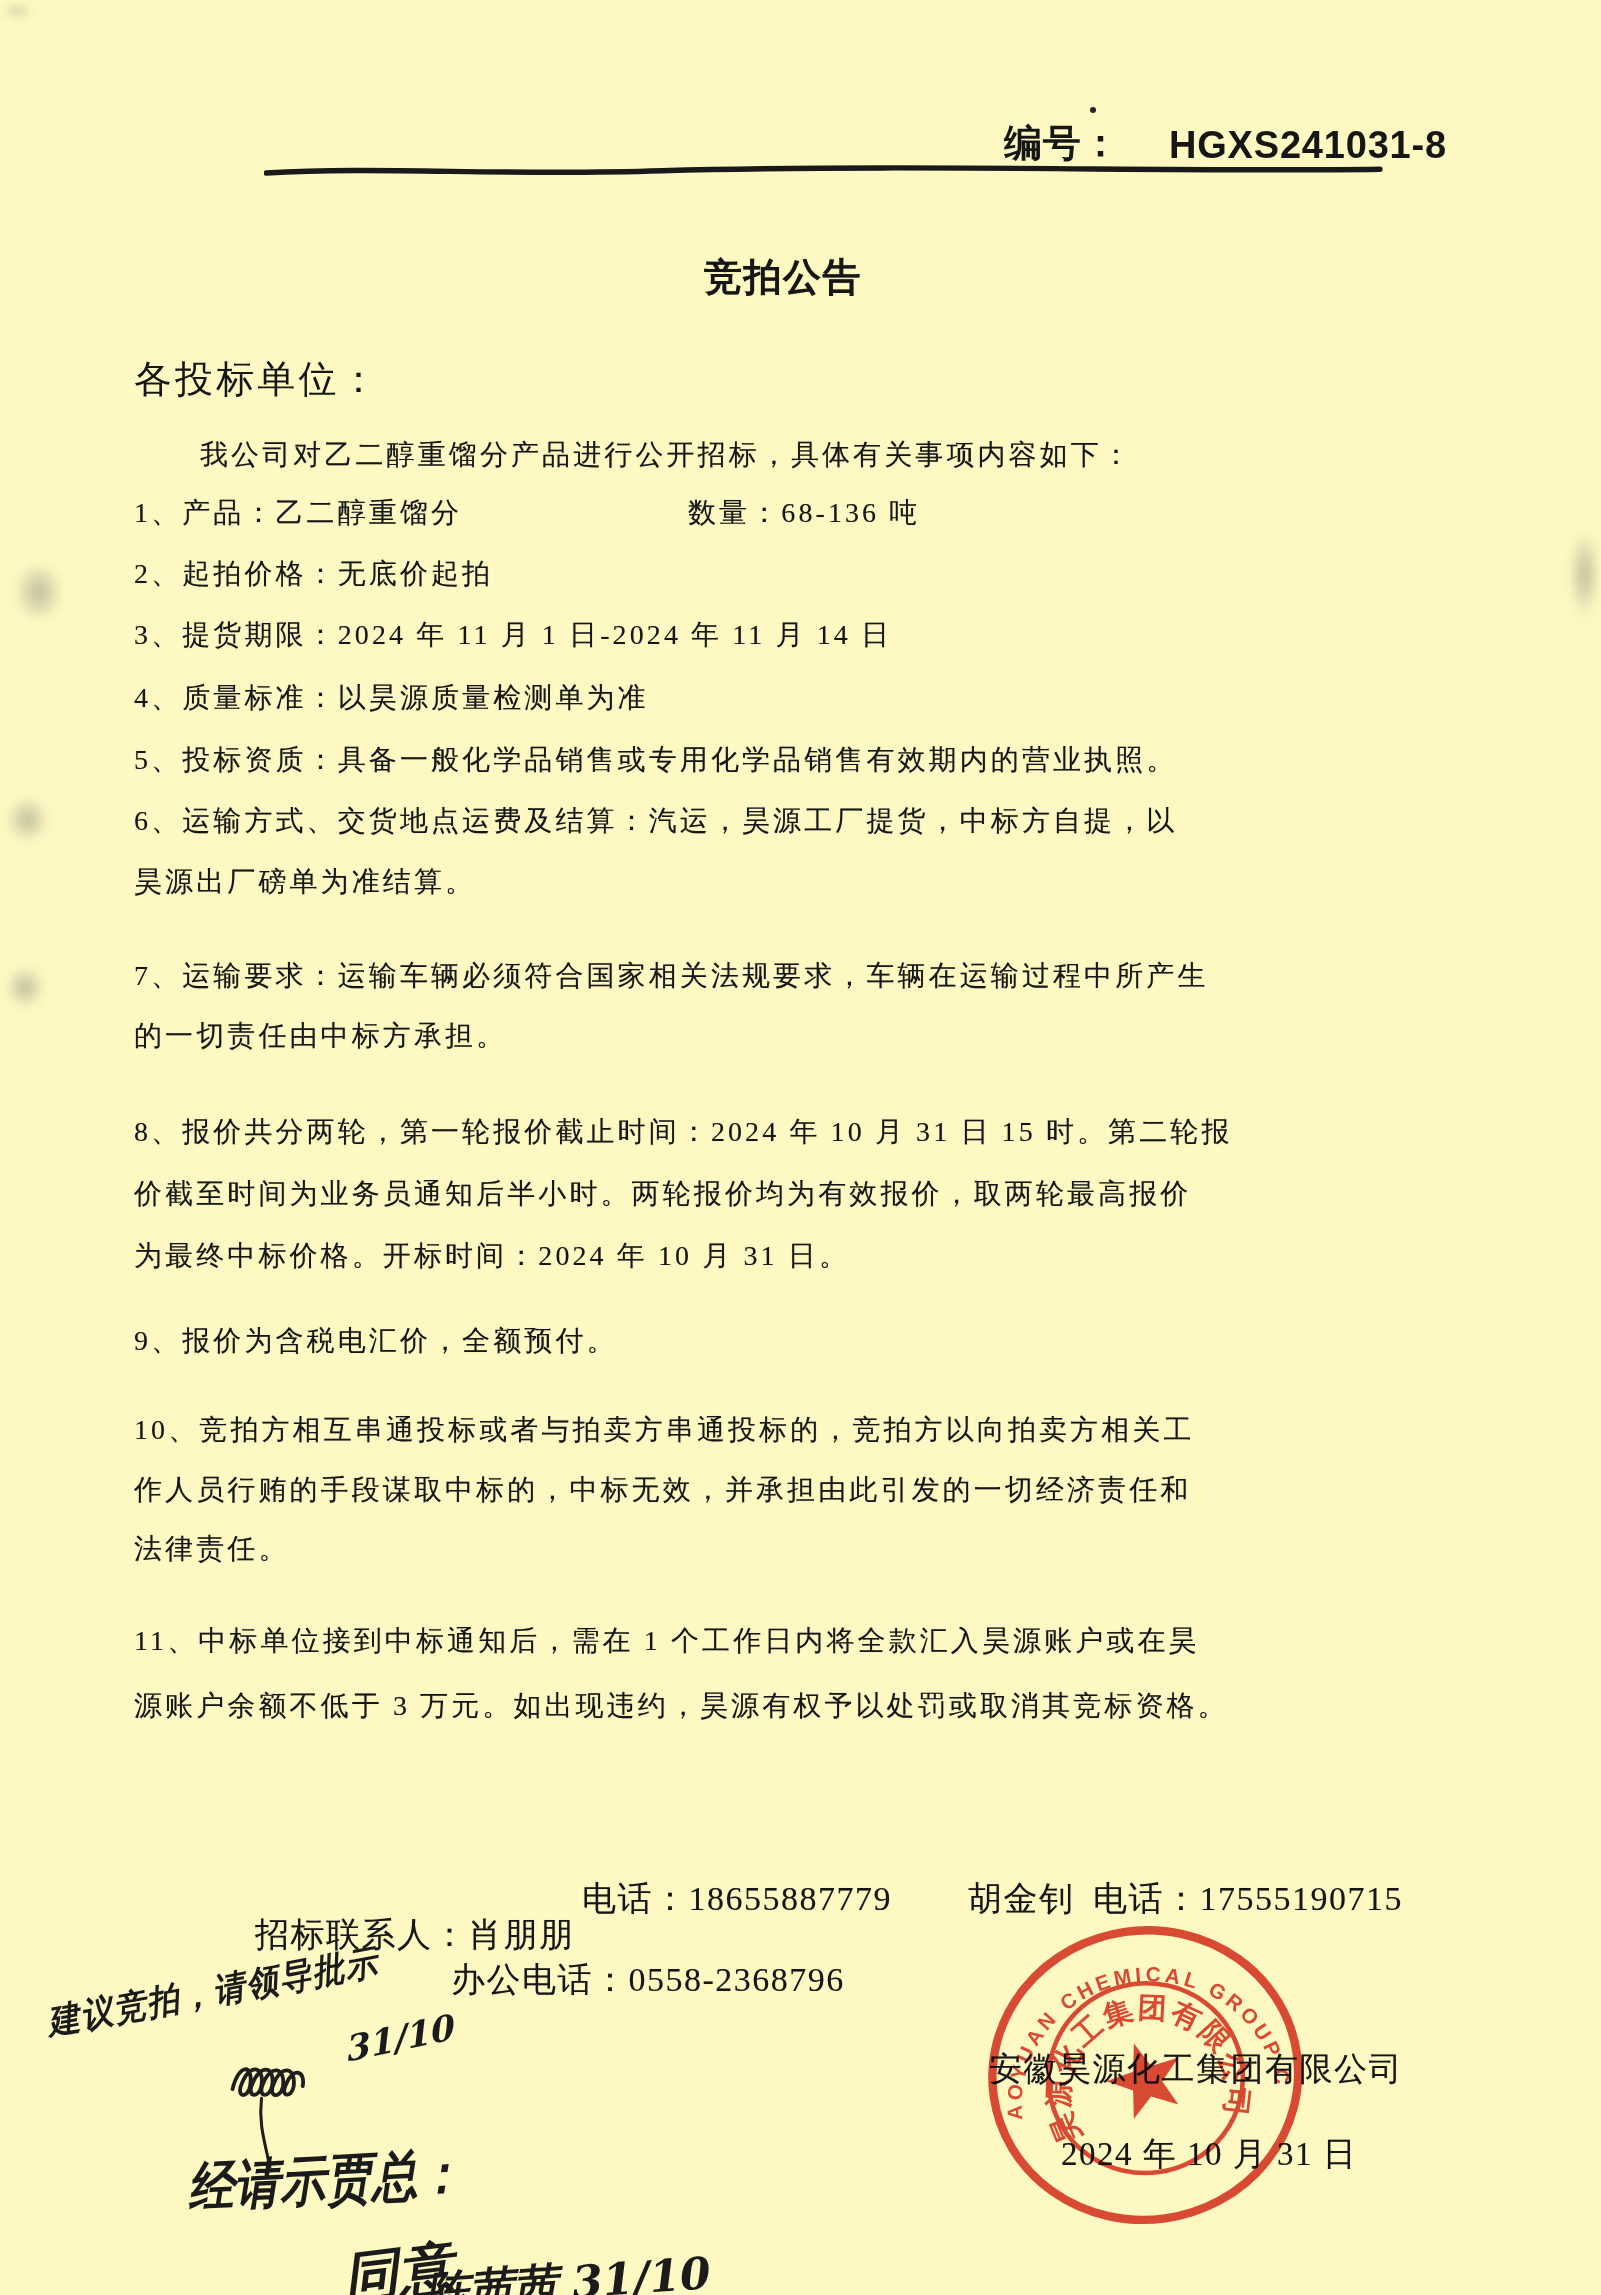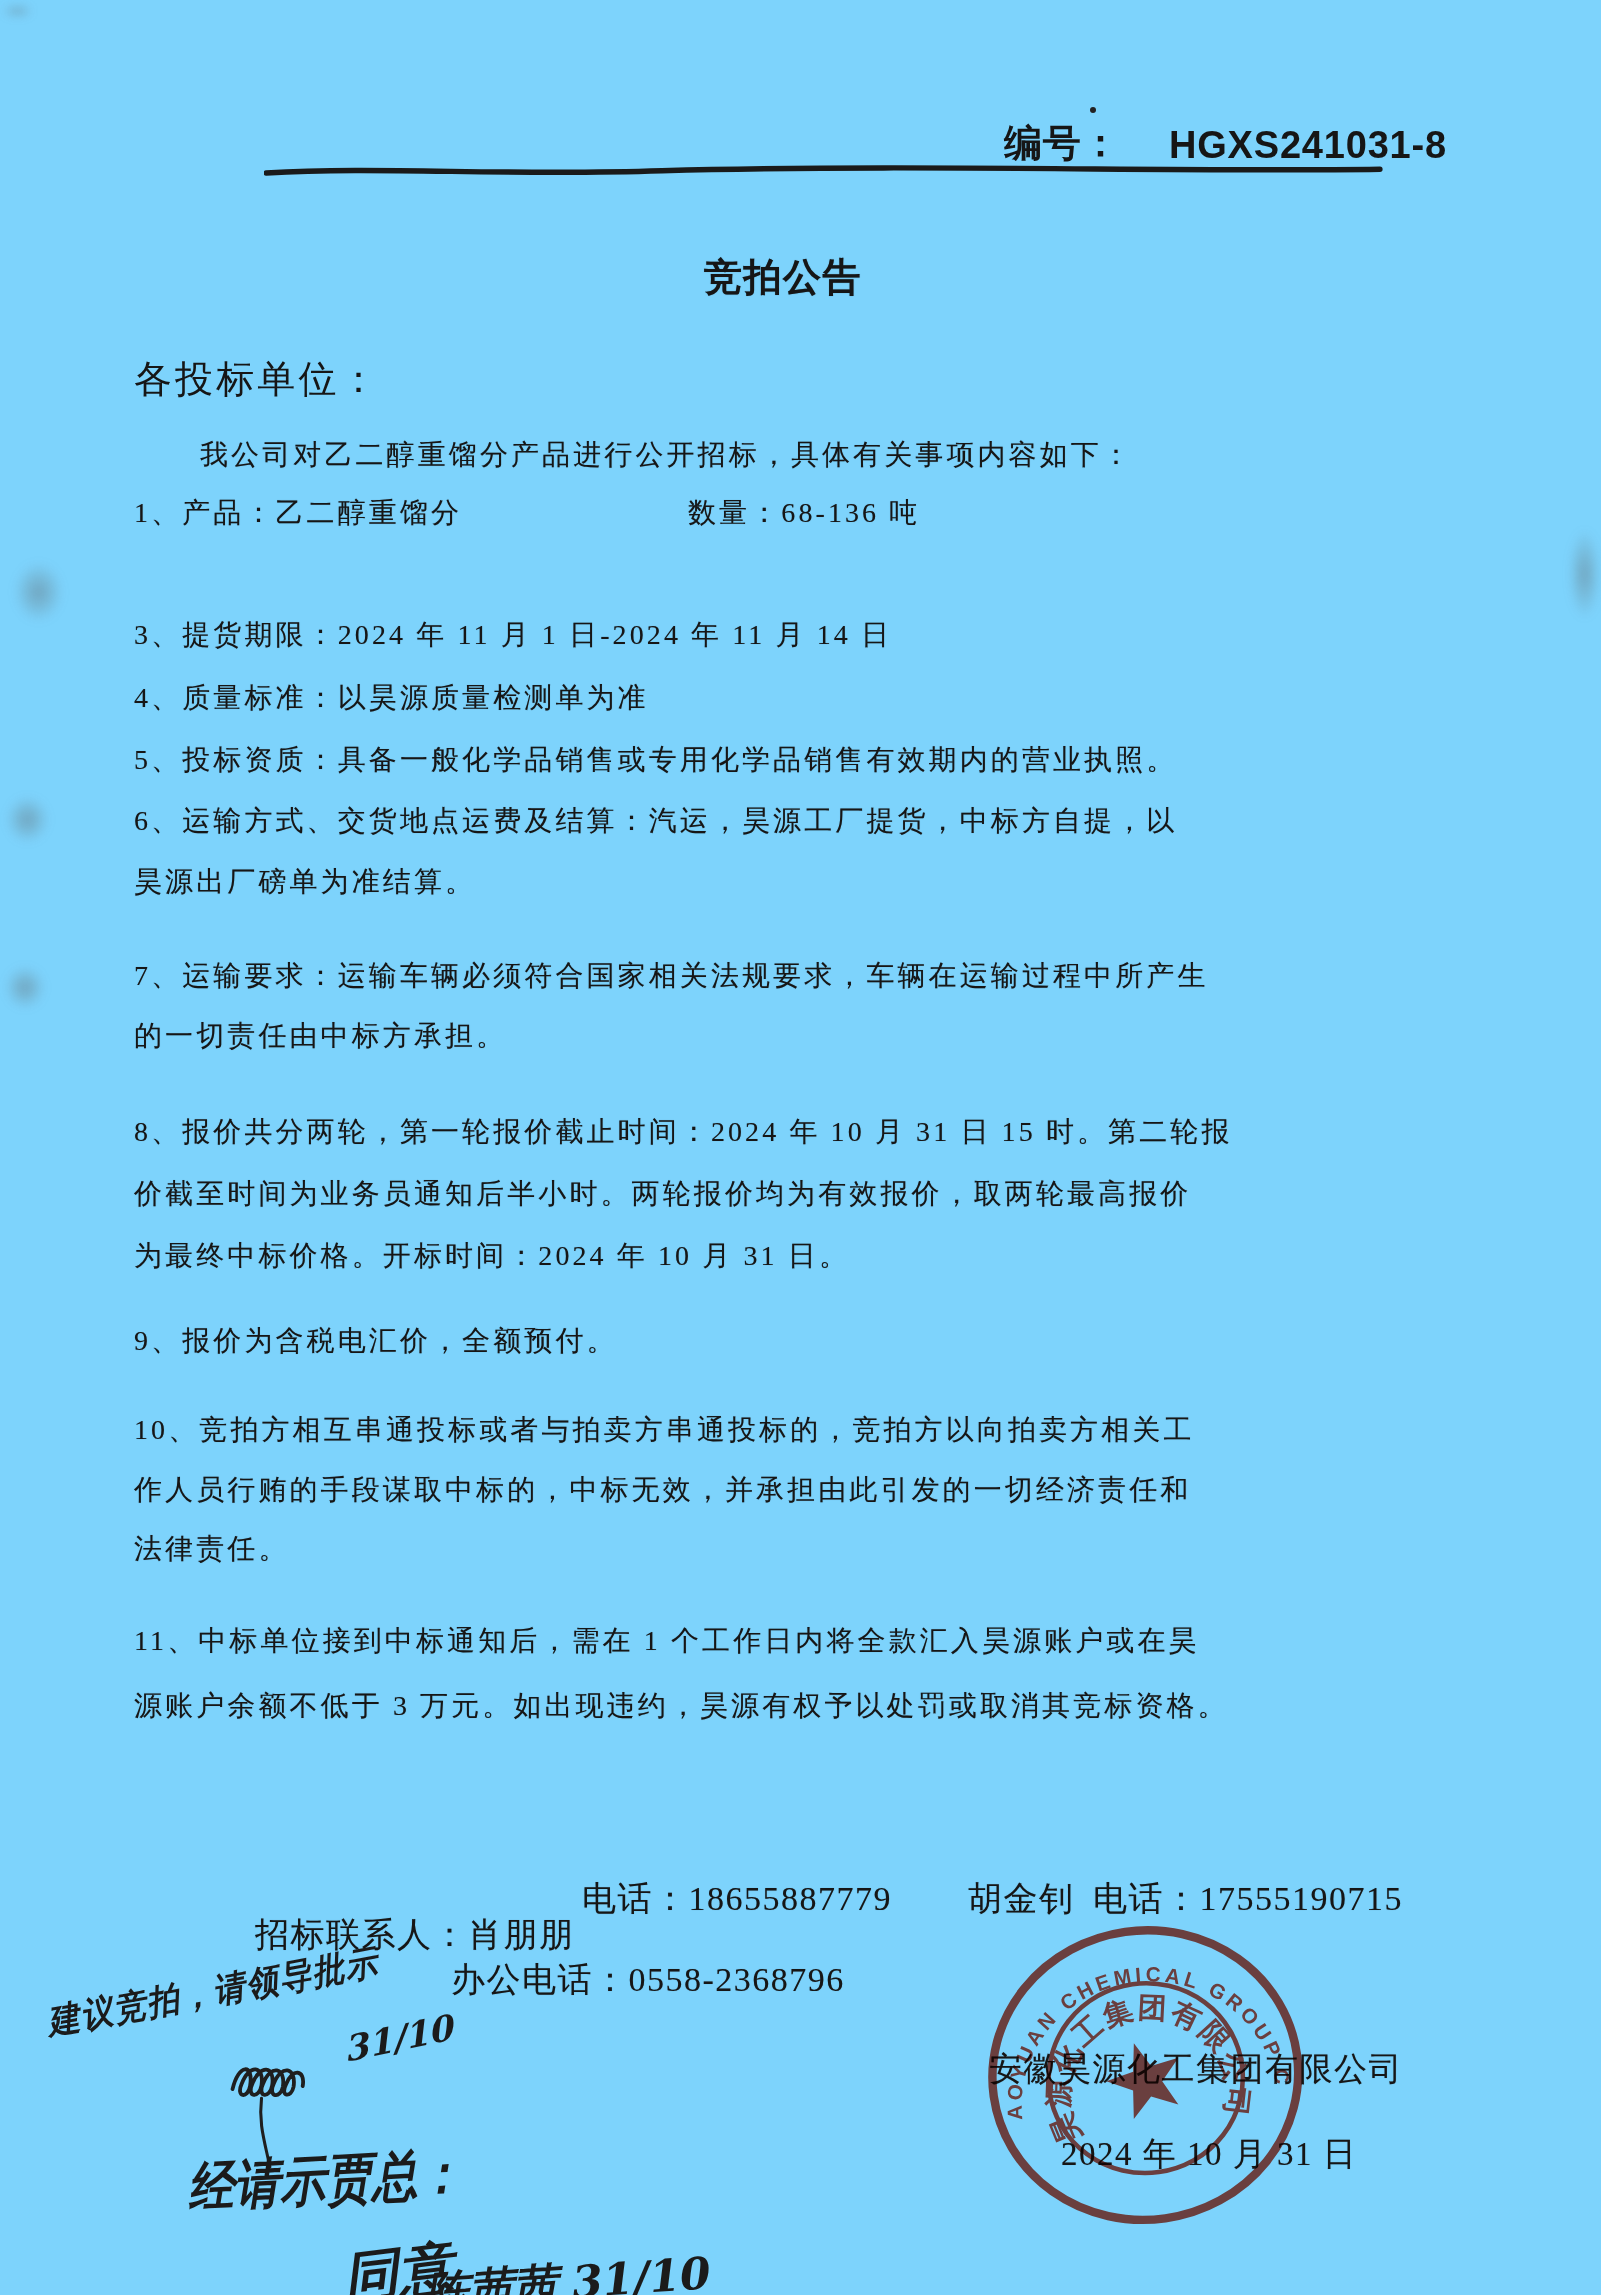--- a/index.html
+++ b/index.html
@@ -1,18 +1,18 @@
 <!DOCTYPE html>
 <html style="font-size:12.2px"><head>
 <meta charset="utf-8">
 <style>
   html,body{margin:0;padding:0;background:#9a9a9a;}
   .page{
     position:relative;width:1601px;height:2295px;margin:0 auto;
-    background:#7dd3fc;overflow:hidden;
+    background:#fef9c3;overflow:hidden;
     font-family:"Liberation Serif","DejaVu Serif",serif;color:#161616;text-align:center;
   }
   .t{position:absolute;white-space:nowrap;line-height:1.15;}
   .body-line{font-size:28px;letter-spacing:3.1px;text-shadow:0 0 0.8px rgba(30,30,30,.35);font-family:Liberation Serif, serif;}
   .salutation{font-size:38px;letter-spacing:3.1px;}
   .doc-no{font-family:"Liberation Sans","DejaVu Sans",sans-serif;font-weight:700;font-size:38px;letter-spacing:0.8px;}
   .title{font-size:38px;font-weight:700;letter-spacing:1.5px;text-shadow:0 0 0.8px rgba(0,0,0,.5);}
   .contact{font-size:34px;letter-spacing:1.5px;text-shadow:0 0 0.8px rgba(30,30,30,.35);}
   .sig{font-size:33px;letter-spacing:1.5px;text-shadow:0 0 0.8px rgba(30,30,30,.35);}
   .hand{
@@ -45,20 +45,21 @@
   </svg>
 
   <div class="t title" style="left:704px;top:256px;">竞拍公告</div>
 
   <div class="t salutation" style="left:134px;top:358px;">各投标单位：</div>
   <div class="t body-line" style="left:200px;top:439px;">我公司对乙二醇重馏分产品进行公开招标，具体有关事项内容如下：</div>
 
   <div class="t body-line" style="left:134px;top:497px;">1、产品：乙二醇重馏分</div>
   <div class="t body-line" style="left:688px;top:497px;">数量：68-136 吨</div>
 
+  <div class="t body-line" style="left:134px;top:558px;">2、起拍价格：无底价起拍</div>
   <div class="t body-line" style="left:134px;top:619px;">3、提货期限：2024 年 11 月 1 日-2024 年 11 月 14 日</div>
   <div class="t body-line" style="left:134px;top:682px;">4、质量标准：以昊源质量检测单为准</div>
   <div class="t body-line" style="left:134px;top:744px;">5、投标资质：具备一般化学品销售或专用化学品销售有效期内的营业执照。</div>
 
   <div class="t body-line" style="left:134px;top:805px;">6、运输方式、交货地点运费及结算：汽运，昊源工厂提货，中标方自提，以</div>
   <div class="t body-line" style="left:134px;top:866px;">昊源出厂磅单为准结算。</div>
 
   <div class="t body-line" style="left:134px;top:960px;">7、运输要求：运输车辆必须符合国家相关法规要求，车辆在运输过程中所产生</div>
   <div class="t body-line" style="left:134px;top:1020px;">的一切责任由中标方承担。</div>
 

